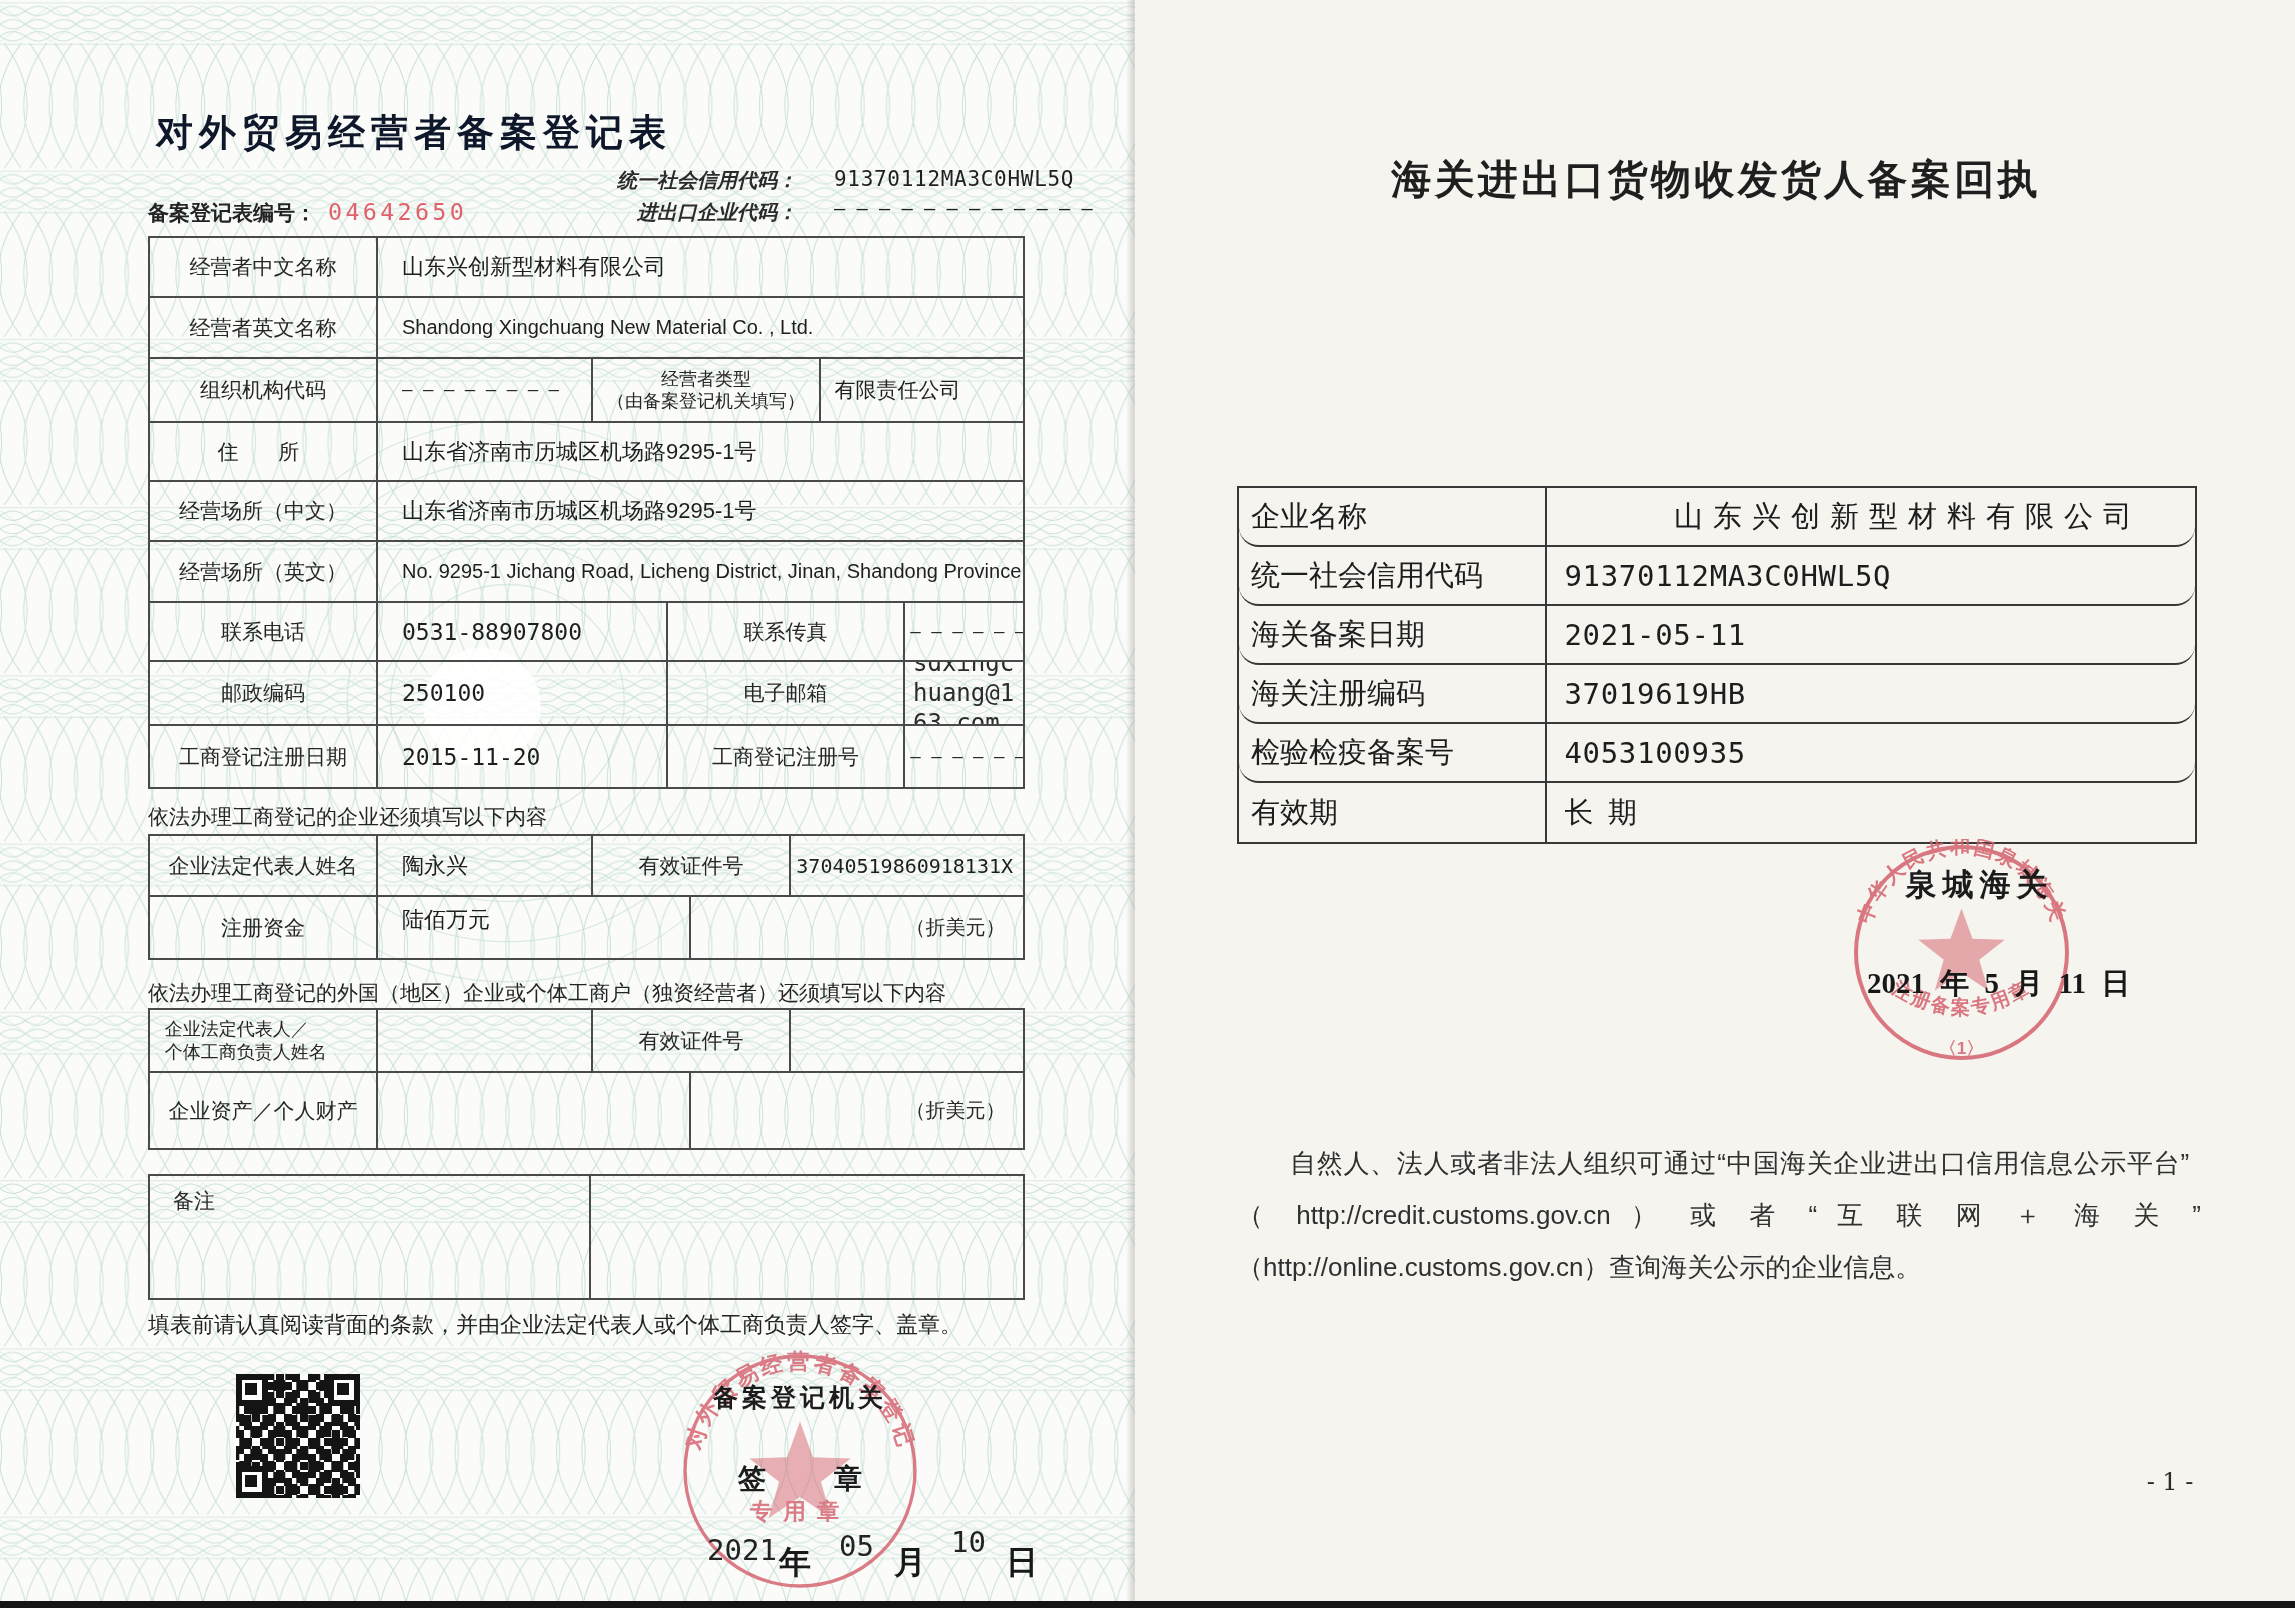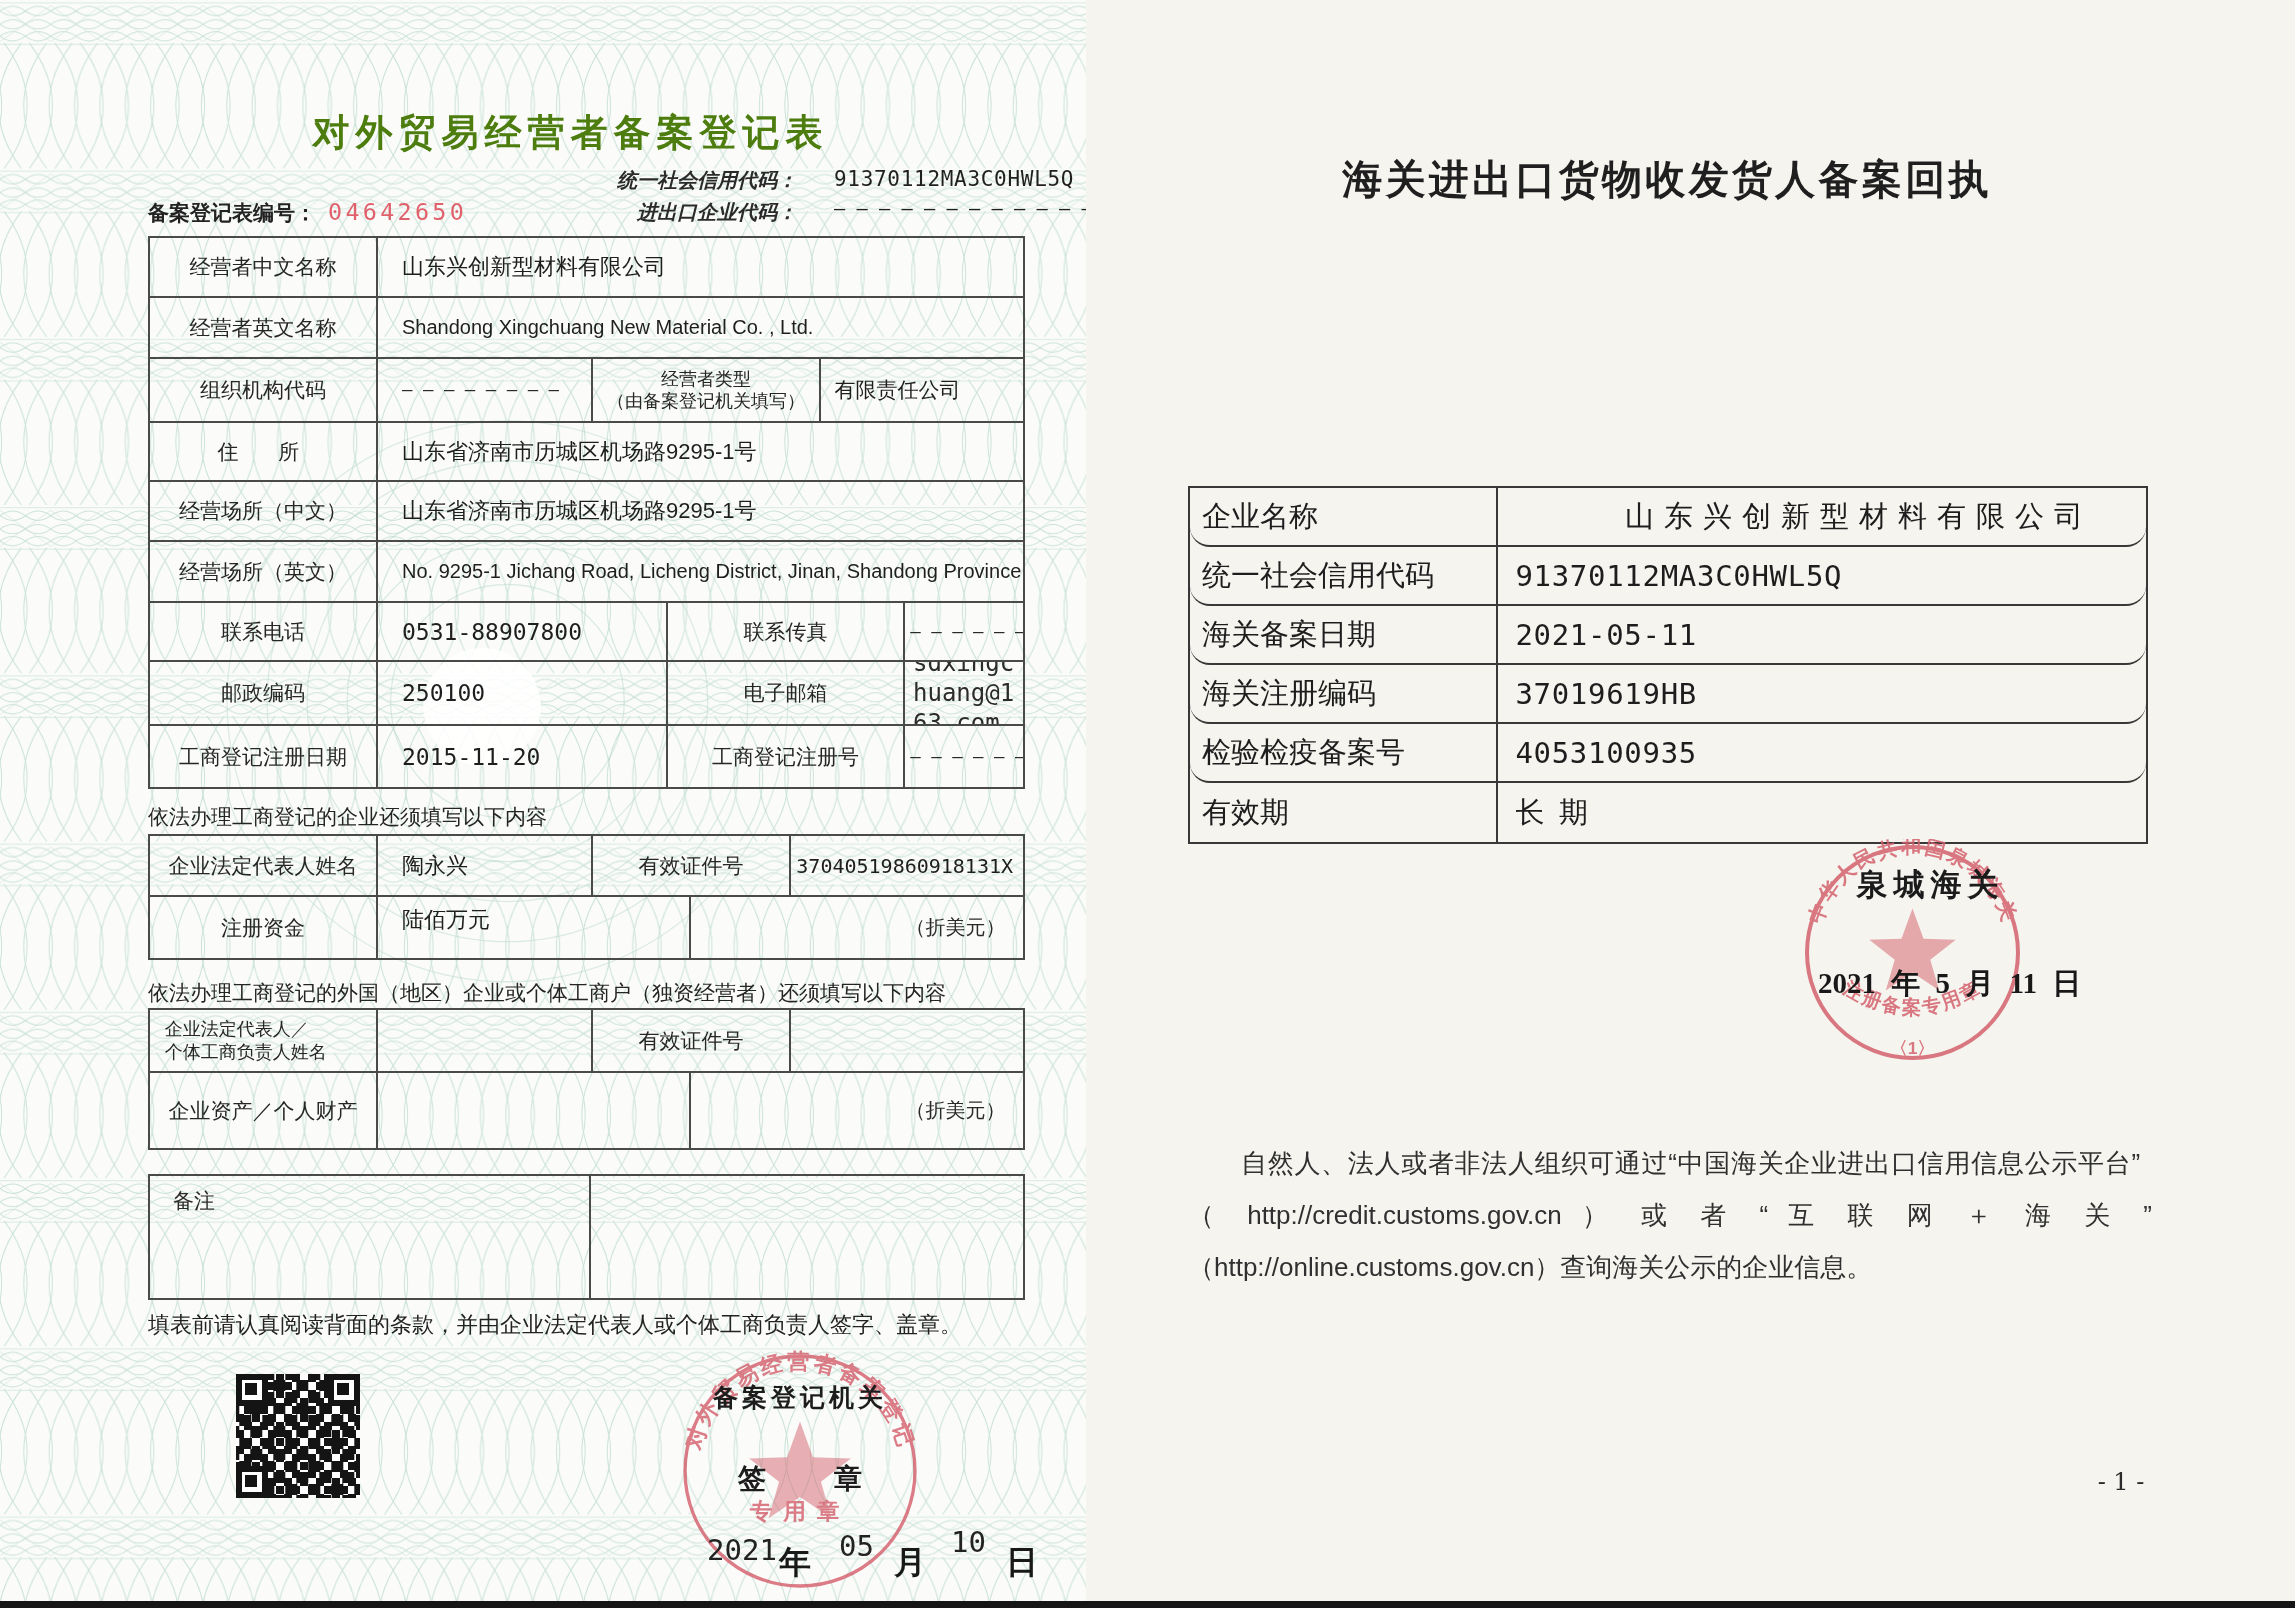--- a/index.html
+++ b/index.html
@@ -7,22 +7,22 @@
         font-family:"Liberation Sans",sans-serif;color:#2b2b2b;}
   .abs{position:absolute;}
   .hei{font-family:"Liberation Sans",sans-serif;}
   .song{font-family:"Liberation Serif",serif;}
   .type{font-family:"DejaVu Sans Mono",monospace;}
 
   
   .lpage{position:absolute;left:0;top:0;width:1135px;height:1609px;background:#fbfcf9;}
   .guil{position:absolute;left:0;top:0;}
   .lcontent{position:absolute;left:0;top:0;width:1135px;height:1609px;}
-  .ltitle{left:132px;top:108px;width:877px;text-align:center;font-size:37px;font-weight:bold;
-          letter-spacing:6px;color:#4d7c0f;}
+  .ltitle{left:156px;top:108px;width:877px;font-size:37px;font-weight:bold;
+          letter-spacing:6px;color:#0f172a;}
   .uscc-label,.iec-label{left:468px;width:329px;text-align:right;font-size:20px;font-weight:bold;color:#2a2a2a;font-style:italic;}
   .uscc-label{top:167px;}
   .iec-label{top:199px;}
   .uscc-value{left:834px;top:167px;font-size:21px;letter-spacing:0.7px;color:#1f1f1f;white-space:nowrap;}
   .iec-value{left:834px;top:198px;font-size:18.7px;color:#1f1f1f;white-space:nowrap;}
   .fno{left:148px;top:198px;font-size:21px;font-weight:bold;color:#222;}
   .fno-v{font-family:"DejaVu Sans Mono",monospace;font-weight:normal;color:#e0616b;font-size:23.4px;
          letter-spacing:3.3px;margin-left:12px;}
 
   .tbl{position:absolute;left:148px;width:877px;border:2px solid #4a4a4a;box-sizing:border-box;}
@@ -60,21 +60,21 @@
             letter-spacing:4px;color:#1c1c1c;}
   .stampSign{left:673px;top:1460px;width:254px;text-align:center;font-size:28px;font-weight:bold;
              letter-spacing:20px;color:#1c1c1c;text-indent:20px;}
   .dnum{font-family:"DejaVu Sans Mono",monospace;font-size:29px;color:#222;}
   .dunit{font-size:32px;font-weight:bold;color:#181818;}
   .dy{left:707px;top:1533px;} .dyu{left:779px;top:1541px;}
   .dm{left:839px;top:1529px;} .dmu{left:894px;top:1541px;}
   .dd{left:951px;top:1525px;} .ddu{left:1006px;top:1541px;}
 
   
-  .rpage{position:absolute;left:1086px;top:0;width:1160px;height:1609px;background:#f5f4ef;}
+  .rpage{position:absolute;left:1135px;top:0;width:1160px;height:1609px;background:#f5f4ef;}
   .junction{position:absolute;left:1126px;top:0;width:14.7px;height:1609px;
             background:linear-gradient(90deg, rgba(150,148,138,0), rgba(150,148,138,0.35), rgba(150,148,138,0));}
   .rtitle{left:1175px;top:152px;width:1082px;text-align:center;font-size:40px;font-weight:bold;
           letter-spacing:3.3px;color:#1f1f1f;}
   .rtbl{position:absolute;left:1237px;top:486px;width:960px;border:2.7px solid #383838;box-sizing:border-box;}
   .rtr{display:flex;height:59px;border-bottom:2px solid #383838;box-sizing:border-box;border-radius:20px;}
   .rtr:last-child{border-bottom:none;}
   .rlab{width:308px;border-right:2px solid #383838;display:flex;align-items:center;
         padding-left:12px;font-size:29px;color:#1d1d1d;box-sizing:border-box;}
   .rval{flex:1;display:flex;align-items:center;padding-left:17.4px;font-size:29px;color:#1d1d1d;}

